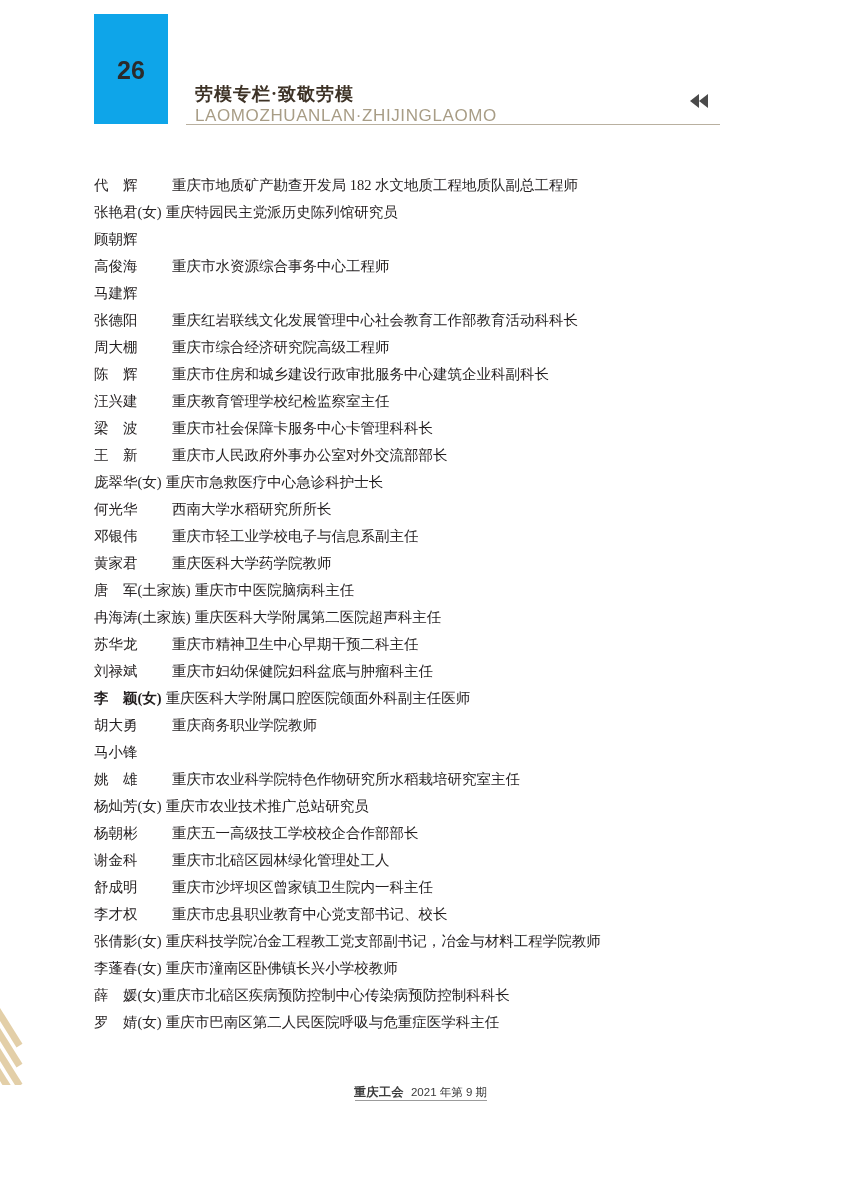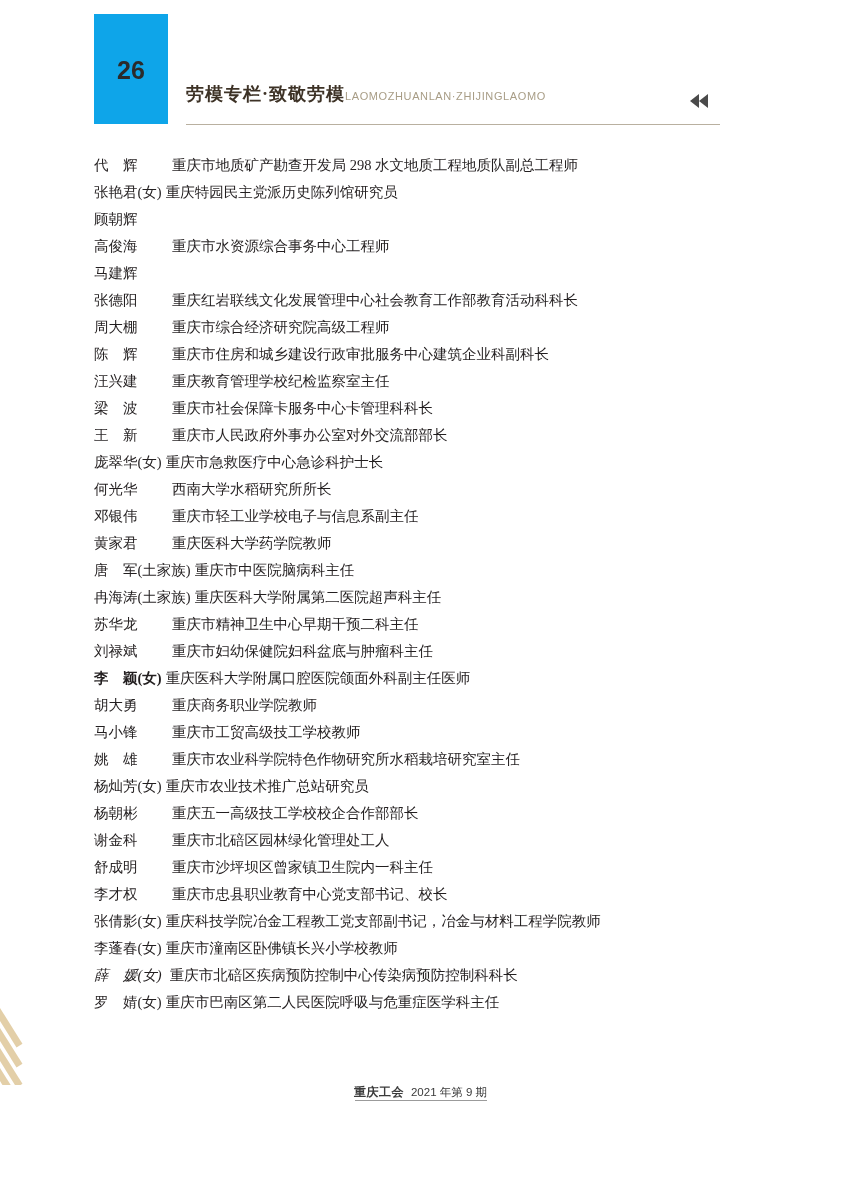--- a/index.html
+++ b/index.html
@@ -66,35 +66,36 @@
     color: #2b2b2b;
     letter-spacing: 0px;
     padding-top: 2px;
   }
   .header-titles {
     position: absolute;
     left: 92px;
     top: 68px;
     display: flex;
     align-items: baseline;
+    flex-direction: column;
   }
   .col-title {
     font-family: "Liberation Serif", serif;
     font-weight: bold;
     font-size: 18px;
     color: #3d3226;
     letter-spacing: 1px;
     white-space: nowrap;
   }
   .col-title-en {
     font-family: "Liberation Sans", sans-serif;
-    font-size: 11px;
+    font-size: 17px;
     color: #a89d86;
     letter-spacing: 0.6px;
-    margin-left: 0;
+    margin-left: 9px;
     white-space: nowrap;
     text-align: center;
   }
   .header-rule {
     position: absolute;
     left: 92px;
     top: 110px;
     width: 534px;
     height: 1px;
     background: #b9b0a0;
@@ -111,21 +112,21 @@
     height: 0;
     border-top: 7px solid transparent;
     border-bottom: 7px solid transparent;
     border-right: 9px solid #4a4a4a;
   }
 
   
   .content {
     position: absolute;
     left: 94px;
-    top: 152px;
+    top: 172px;
     width: 640px;
   }
   .row {
     display: flex;
     align-items: baseline;
     height: 27px;
     font-size: 14.5px;
     line-height: 27px;
     white-space: nowrap;
   }
@@ -196,21 +197,21 @@
   <div class="header-arrow">
     <div class="tri"></div>
     <div class="tri"></div>
   </div>
   <div class="header-rule"></div>
 </div>
 
 <div class="content" id="list-container">
     <div class="row">
       <div class="name">代　辉</div>
-      <div class="desc">重庆市地质矿产勘查开发局 298 水文地质工程地质队副总工程师</div>
+      <div class="desc">重庆市地质矿产勘查开发局 182 水文地质工程地质队副总工程师</div>
     </div>
     <div class="row">
       <div class="name" style="flex: 0 0 auto; width: auto; margin-right: 4px;">张艳君(女)</div>
       <div class="desc">重庆特园民主党派历史陈列馆研究员</div>
     </div>
     <div class="row">
       <div class="name">顾朝辉</div>
     </div>
     <div class="row">
       <div class="name">高俊海</div>
@@ -278,21 +279,20 @@
     <div class="row">
       <div class="name" style="flex: 0 0 auto; width: auto; margin-right: 4px; font-weight: bold;">李　颖(女)</div>
       <div class="desc">重庆医科大学附属口腔医院颌面外科副主任医师</div>
     </div>
     <div class="row">
       <div class="name">胡大勇</div>
       <div class="desc">重庆商务职业学院教师</div>
     </div>
     <div class="row">
       <div class="name">马小锋</div>
-      <div class="desc">重庆市工贸高级技工学校教师</div>
     </div>
     <div class="row">
       <div class="name">姚　雄</div>
       <div class="desc">重庆市农业科学院特色作物研究所水稻栽培研究室主任</div>
     </div>
     <div class="row">
       <div class="name" style="flex: 0 0 auto; width: auto; margin-right: 4px;">杨灿芳(女)</div>
       <div class="desc">重庆市农业技术推广总站研究员</div>
     </div>
     <div class="row">
@@ -313,21 +313,21 @@
     </div>
     <div class="row">
       <div class="name" style="flex: 0 0 auto; width: auto; margin-right: 4px;">张倩影(女)</div>
       <div class="desc">重庆科技学院冶金工程教工党支部副书记，冶金与材料工程学院教师</div>
     </div>
     <div class="row">
       <div class="name" style="flex: 0 0 auto; width: auto; margin-right: 4px;">李蓬春(女)</div>
       <div class="desc">重庆市潼南区卧佛镇长兴小学校教师</div>
     </div>
     <div class="row">
-      <div class="name" style="flex: 0 0 auto; width: auto; margin-right: 8px; font-style: italic;">薛　媛(女)</div>
+      <div class="name" style="flex: 0 0 auto; width: auto; margin-right: 0;">薛　媛(女)</div>
       <div class="desc">重庆市北碚区疾病预防控制中心传染病预防控制科科长</div>
     </div>
     <div class="row">
       <div class="name" style="flex: 0 0 auto; width: auto; margin-right: 4px;">罗　婧(女)</div>
       <div class="desc">重庆市巴南区第二人民医院呼吸与危重症医学科主任</div>
     </div>
   </div>
 
 <div class="footer">
   <div class="footer-inner">

